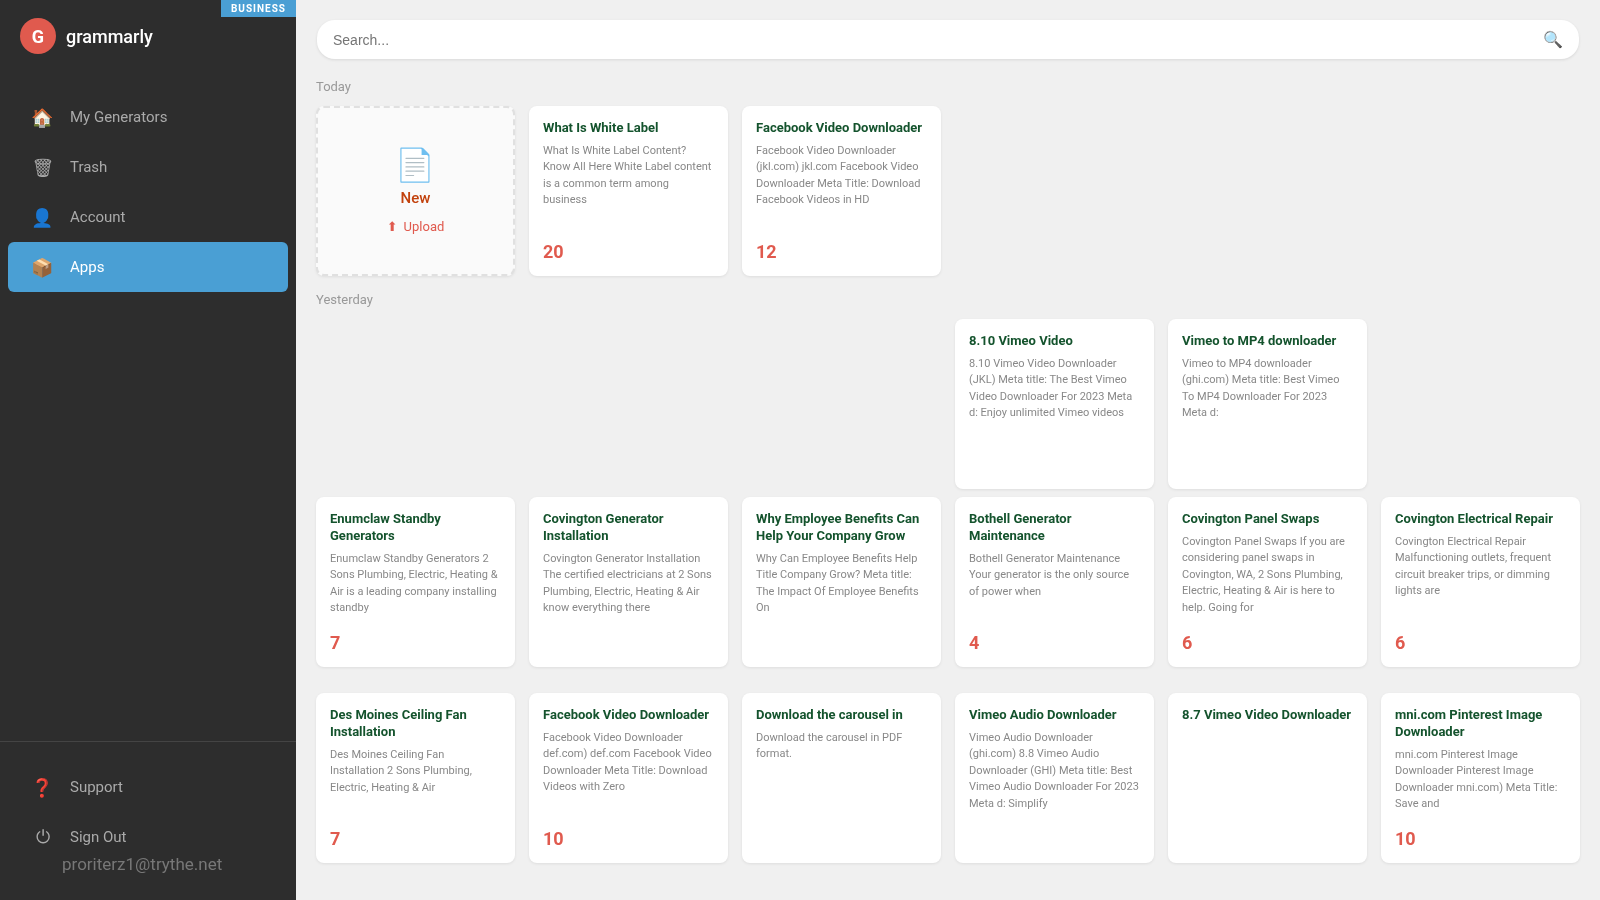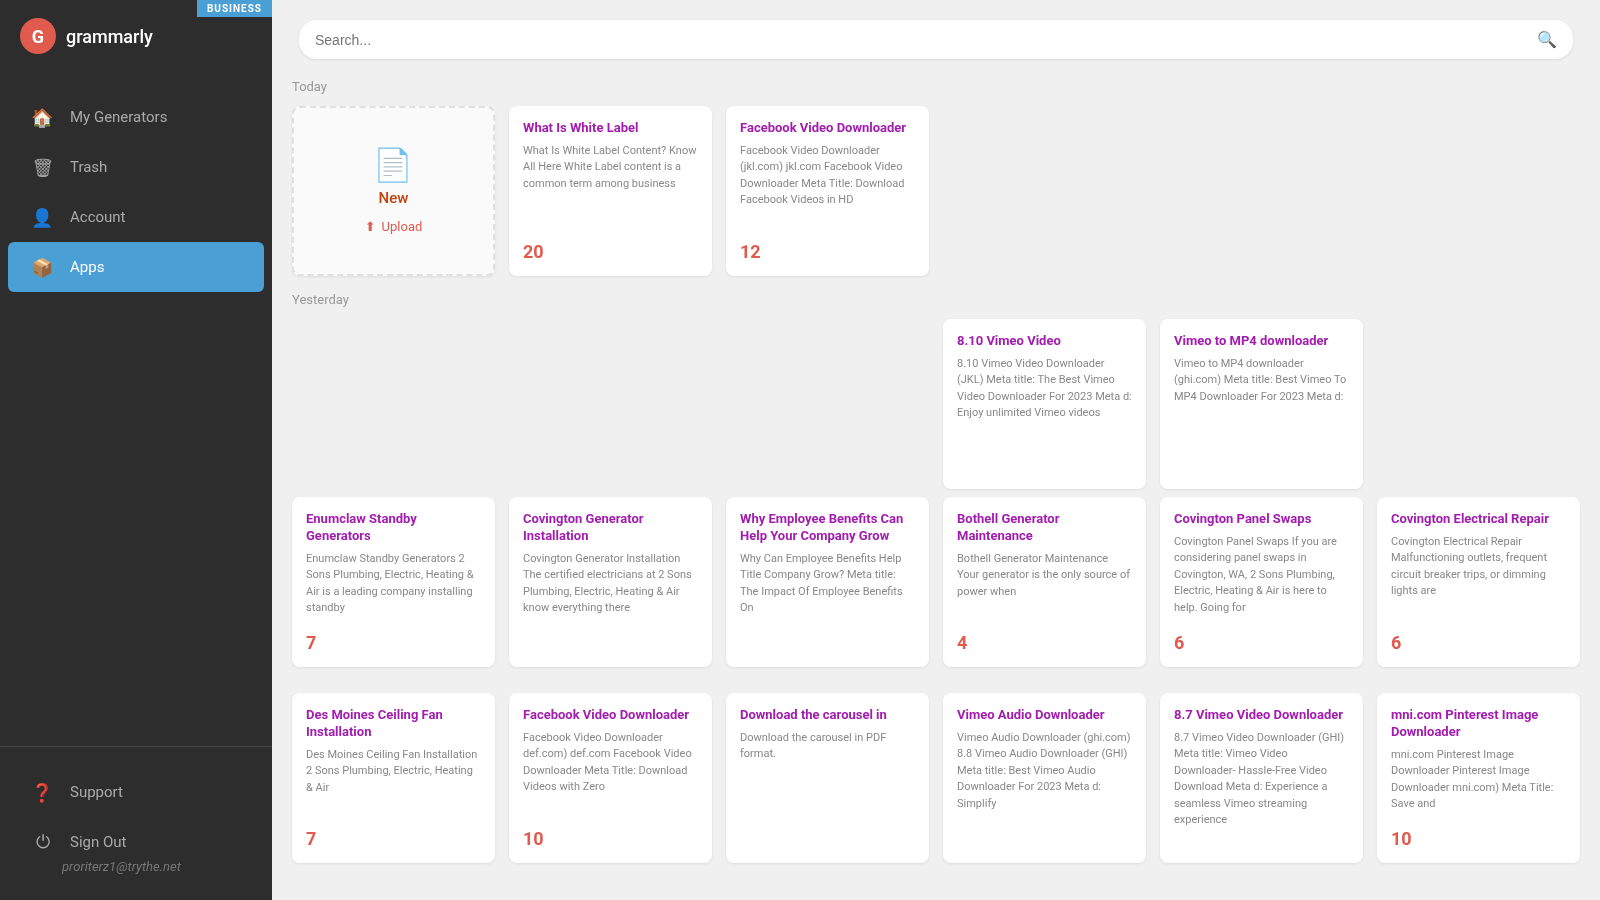--- a/index.html
+++ b/index.html
@@ -1,20 +1,20 @@
 <!DOCTYPE html>
 <html><head>
   <meta charset="utf-8">
   <style>
     * { box-sizing: border-box; margin: 0; padding: 0; }
     body { font-family: -apple-system, BlinkMacSystemFont, 'Segoe UI', Roboto, sans-serif; background: #f0f0f0; display: flex; height: 900px; overflow: hidden; }
 
     
     .sidebar {
-      width: 272px;
+      width: 296px;
       background: #2d2d2d;
       display: flex;
       flex-direction: column;
       height: 100%;
       flex-shrink: 0;
       position: relative;
     }
     .sidebar-business-banner {
       position: absolute;
       top: 0;
@@ -82,40 +82,39 @@
     .nav-label { font-size: 15px; }
 
     .sidebar-bottom {
       padding: 20px 0;
       border-top: 1px solid #444;
     }
     .sidebar-bottom .nav-item {
       color: #aaa;
     }
     .user-email {
-      font-size: 13px;
+      font-size: 17px;
       color: #777;
       padding-left: 62px;
       padding-top: 2px;
       margin-top: -10px;
       padding-bottom: 6px;
-      font-style: italic;
     }
 
     
     .main {
       flex: 1;
       overflow-y: auto;
       background: #f0f0f0;
       padding: 0 20px 30px;
     }
 
     
     .search-bar {
-      margin: 20px 7px;
+      margin: 20px 1px;
       background: white;
       border-radius: 18px;
       display: flex;
       align-items: center;
       padding: 10px 16px;
       box-shadow: 0 1px 3px rgba(0,0,0,0.1);
     }
     .search-input {
       flex: 1;
       border: none;
@@ -177,21 +176,21 @@
       gap: 6px;
       color: #e05a4e;
       font-size: 13px;
       margin-top: 4px;
       cursor: pointer;
     }
 
     .card-title {
       font-size: 13px;
       font-weight: 700;
-      color: #a21caf;
+      color: #14532d;
       margin-bottom: 6px;
       line-height: 1.3;
     }
     .card-body {
       font-size: 11px;
       color: #888;
       line-height: 1.5;
       flex: 1;
       overflow: hidden;
     }
@@ -347,21 +346,20 @@
       <div class="card-body">Download the carousel in PDF format.</div>
       <div class="card-count"></div>
     </div>
     <div class="card">
       <div class="card-title">Vimeo Audio Downloader</div>
       <div class="card-body">Vimeo Audio Downloader (ghi.com) 8.8 Vimeo Audio Downloader (GHI) Meta title: Best Vimeo Audio Downloader For 2023 Meta d: Simplify</div>
       <div class="card-count"></div>
     </div>
     <div class="card">
       <div class="card-title">8.7 Vimeo Video Downloader</div>
-      <div class="card-body">8.7 Vimeo Video Downloader (GHI) Meta title: Vimeo Video Downloader- Hassle-Free Video Download Meta d: Experience a seamless Vimeo streaming experience</div>
       <div class="card-count"></div>
     </div>
     <div class="card">
       <div class="card-title">mni.com Pinterest Image Downloader</div>
       <div class="card-body">mni.com Pinterest Image Downloader Pinterest Image Downloader mni.com) Meta Title: Save and</div>
       <div class="card-count">10</div>
     </div>
   </div>
 
 </div>

